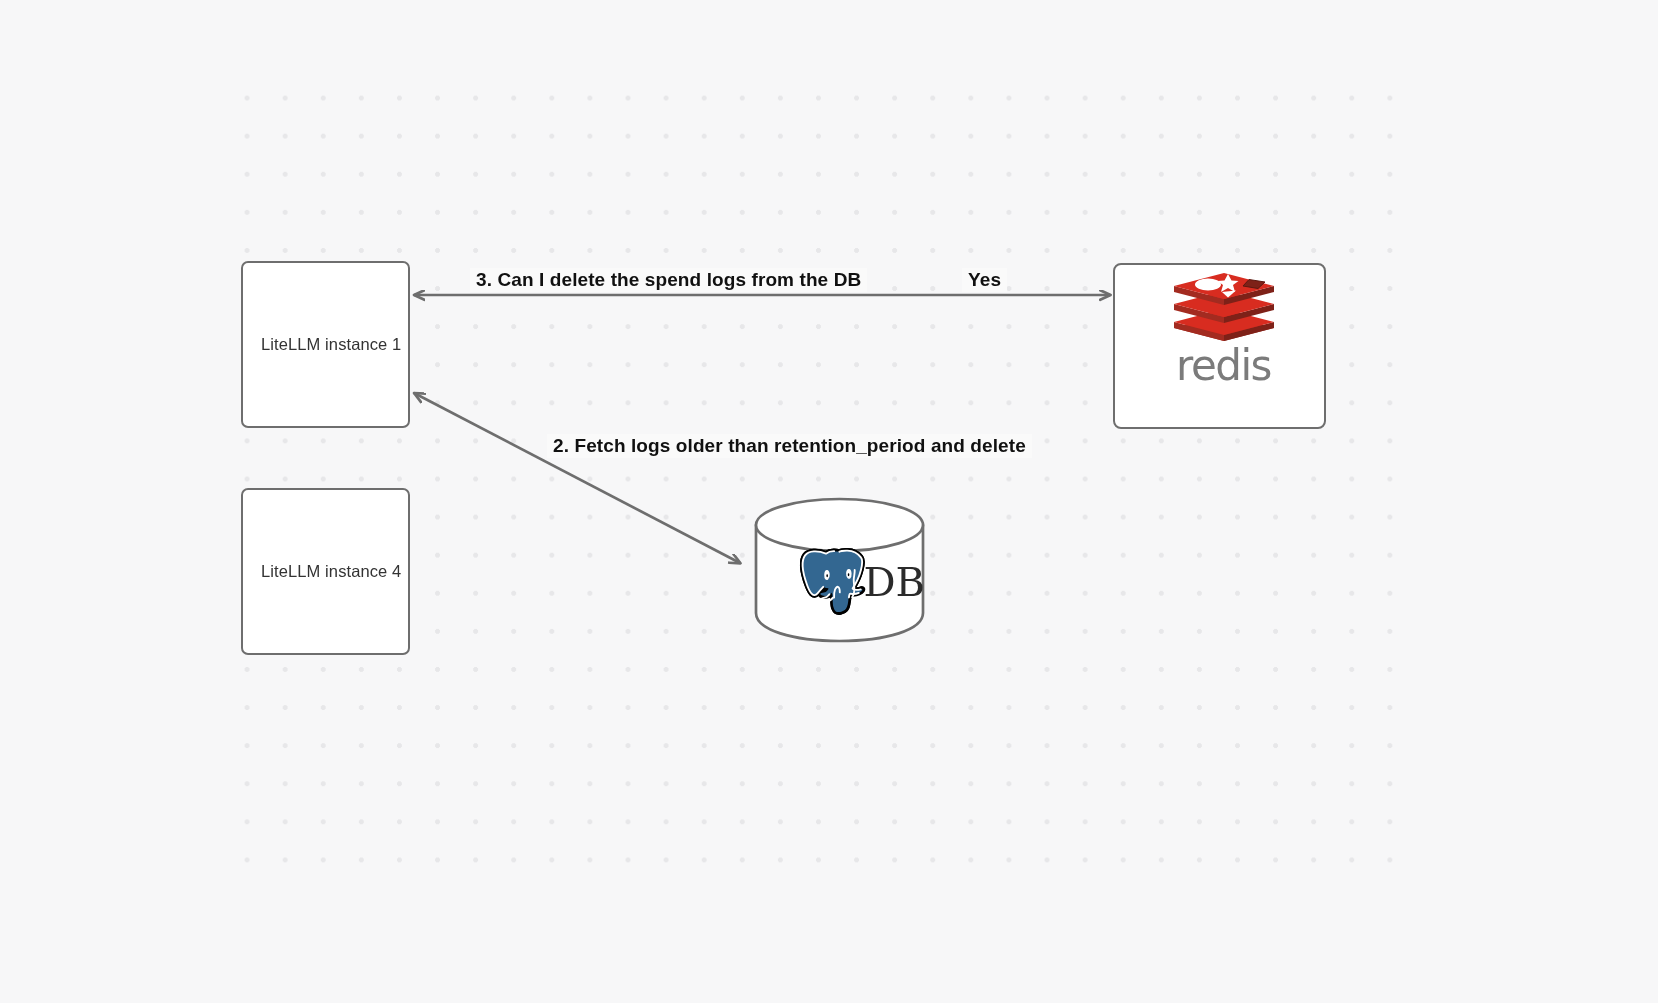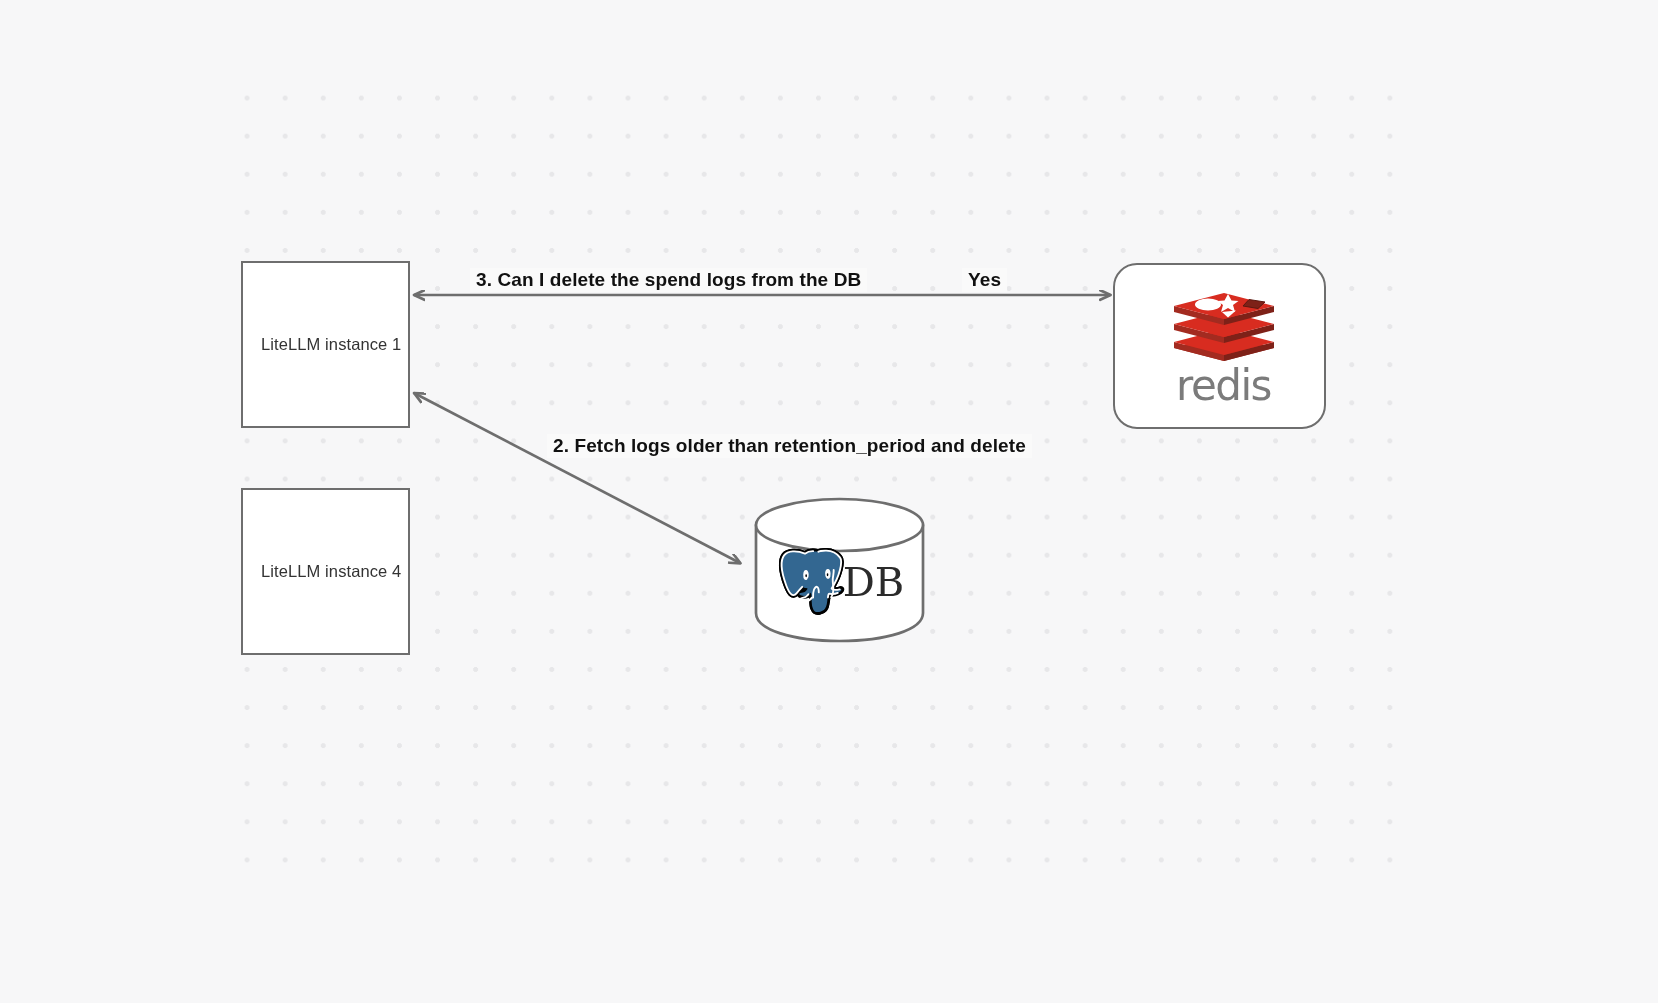--- a/index.html
+++ b/index.html
@@ -45,21 +45,21 @@
     height: 1003px;
     overflow: visible;
   }
 
   
   .node-box {
     position: absolute;
     box-sizing: border-box;
     background: #ffffff;
     border: 2.6px solid #6e6e6e;
-    border-radius: 0;
+    border-radius: 7px;
     display: flex;
     align-items: center;
     justify-content: flex-start;
   }
   .node-box .node-label {
     font-size: 16.5px;
     color: #333333;
     padding-left: 18px;
     letter-spacing: .1px;
     white-space: nowrap;
@@ -72,25 +72,25 @@
   
   #node-redis {
     position: absolute;
     left: 1113px;
     top: 263px;
     width: 213px;
     height: 166px;
     box-sizing: border-box;
     background: #ffffff;
     border: 2.6px solid #6e6e6e;
-    border-radius: 24px;
+    border-radius: 8px;
     display: flex;
     flex-direction: column;
     align-items: center;
-    justify-content: center;
+    justify-content: flex-start;
   }
   .redis-logo {
     display: flex;
     flex-direction: column;
     align-items: center;
     justify-content: center;
     transform: translateX(4px);
   }
   .redis-wordmark {
     font-family: "DejaVu Sans", sans-serif;
@@ -112,21 +112,21 @@
   }
   #node-db .db-svg { position: absolute; left: 0; top: 0; }
   #node-db .db-inner {
     position: absolute;
     left: 0;
     top: 38px;
     width: 171px;
     height: 110px;
     display: flex;
     align-items: center;
-    justify-content: center;
+    justify-content: flex-end;
   }
   .db-text {
     font-family: "DejaVu Serif", serif;
     font-size: 40px;
     color: #2b2b2b;
     line-height: 1;
     margin-left: -4px;
     letter-spacing: 0px;
   }
 

